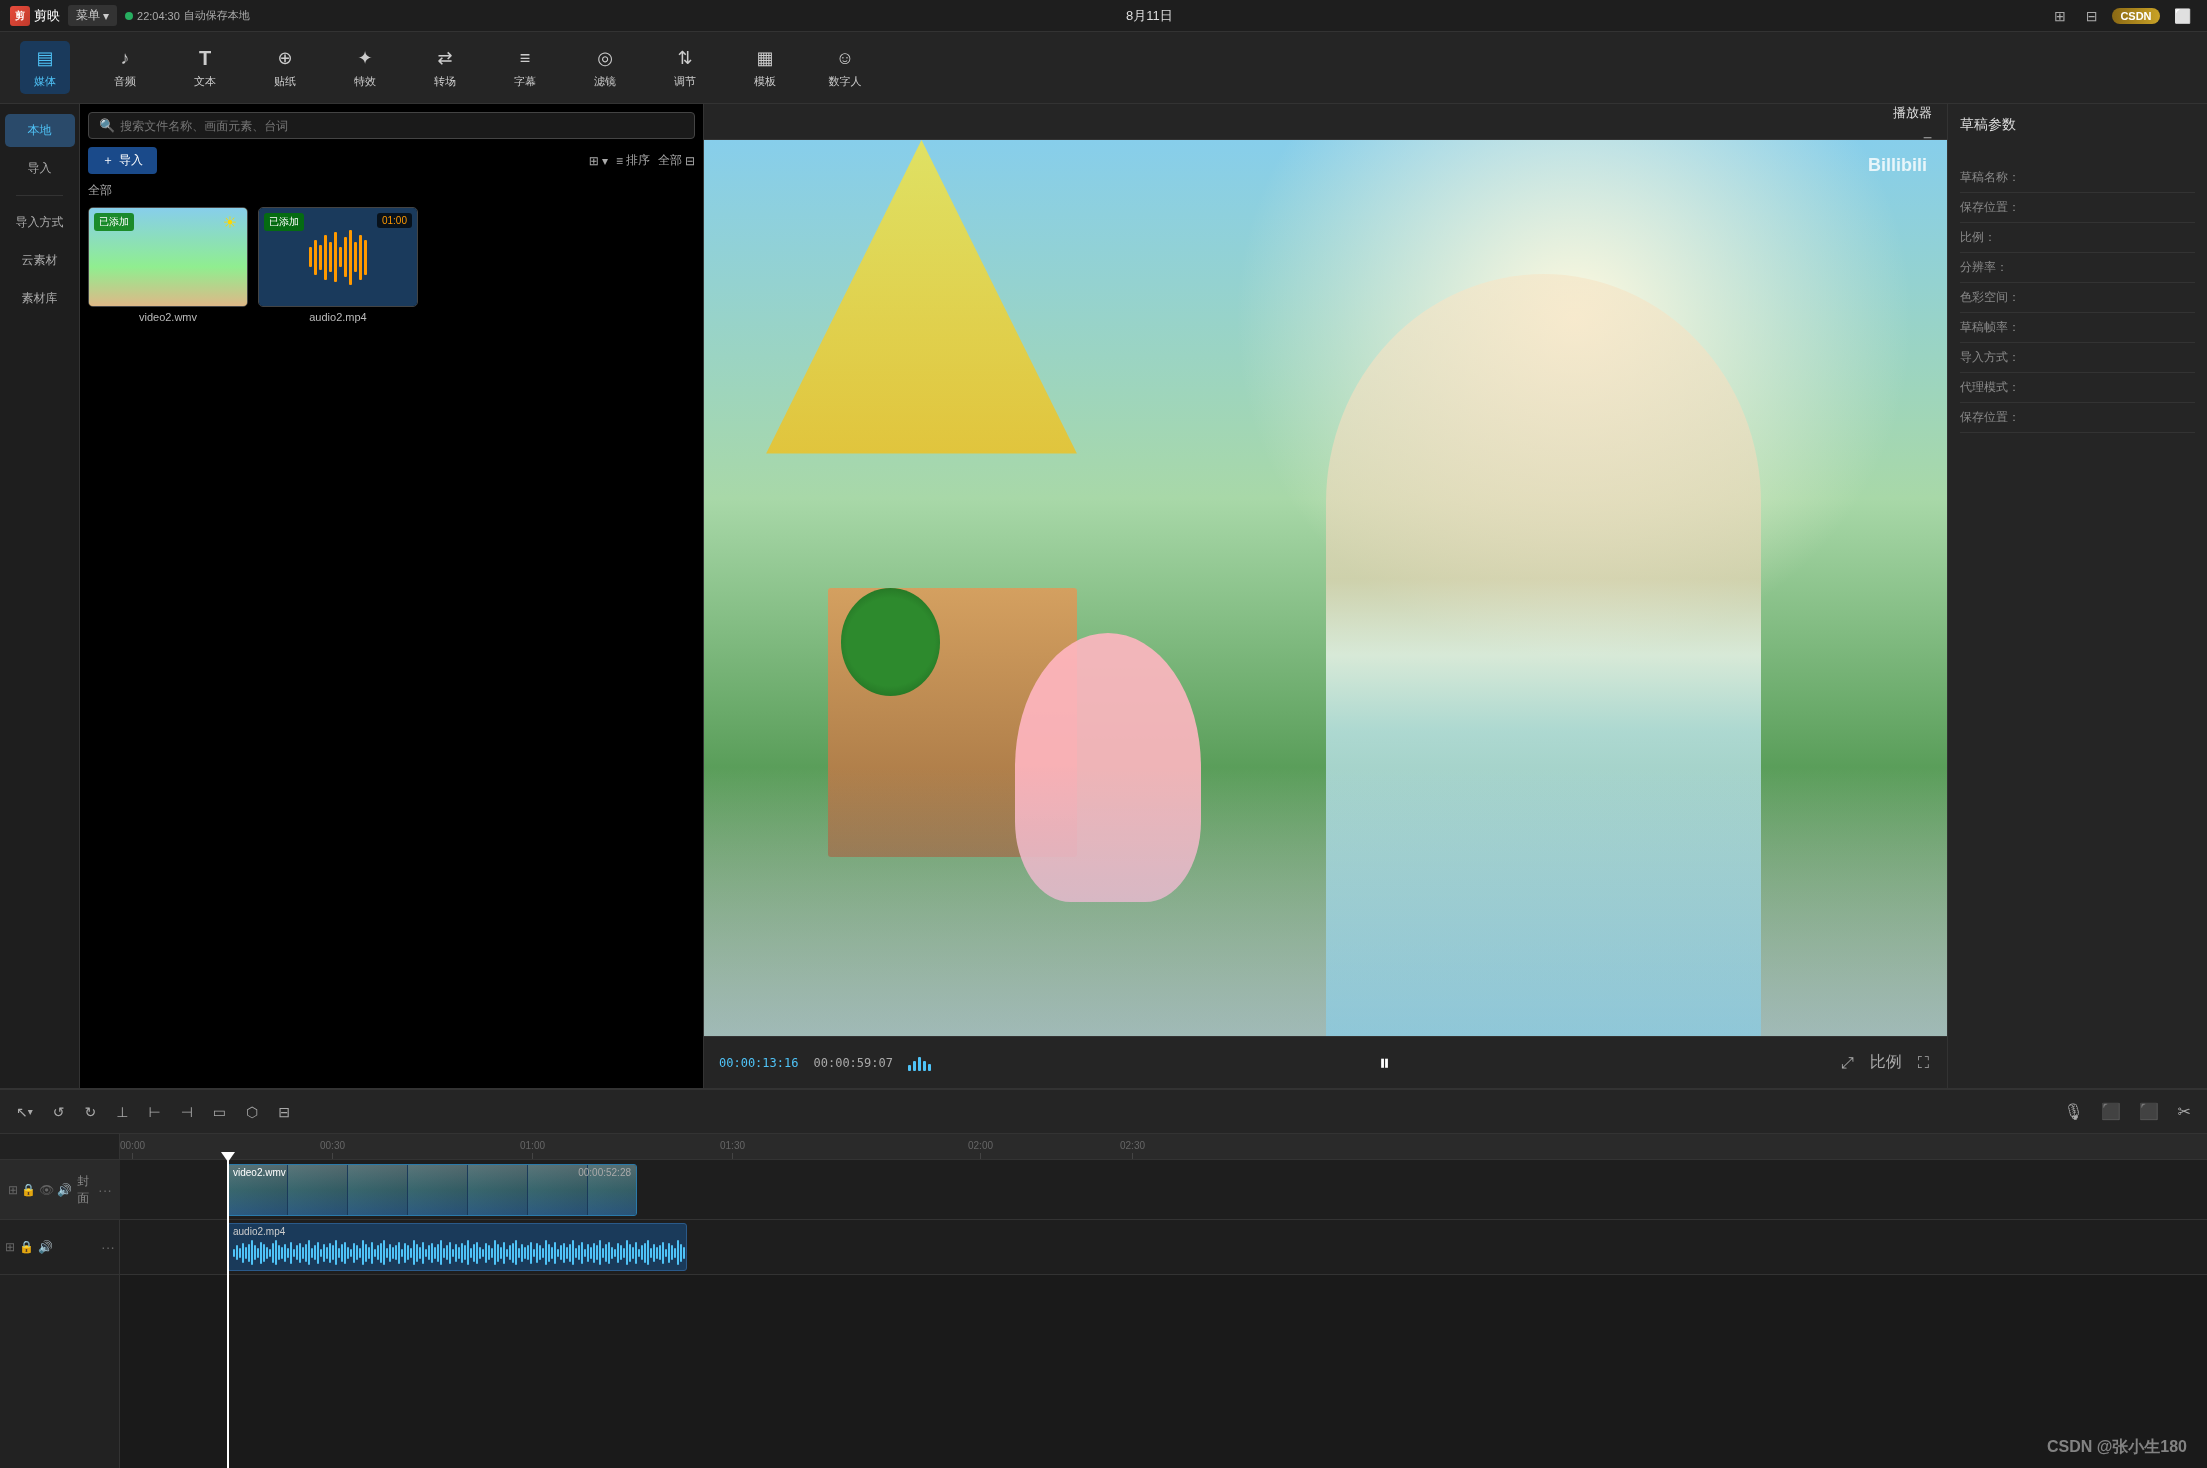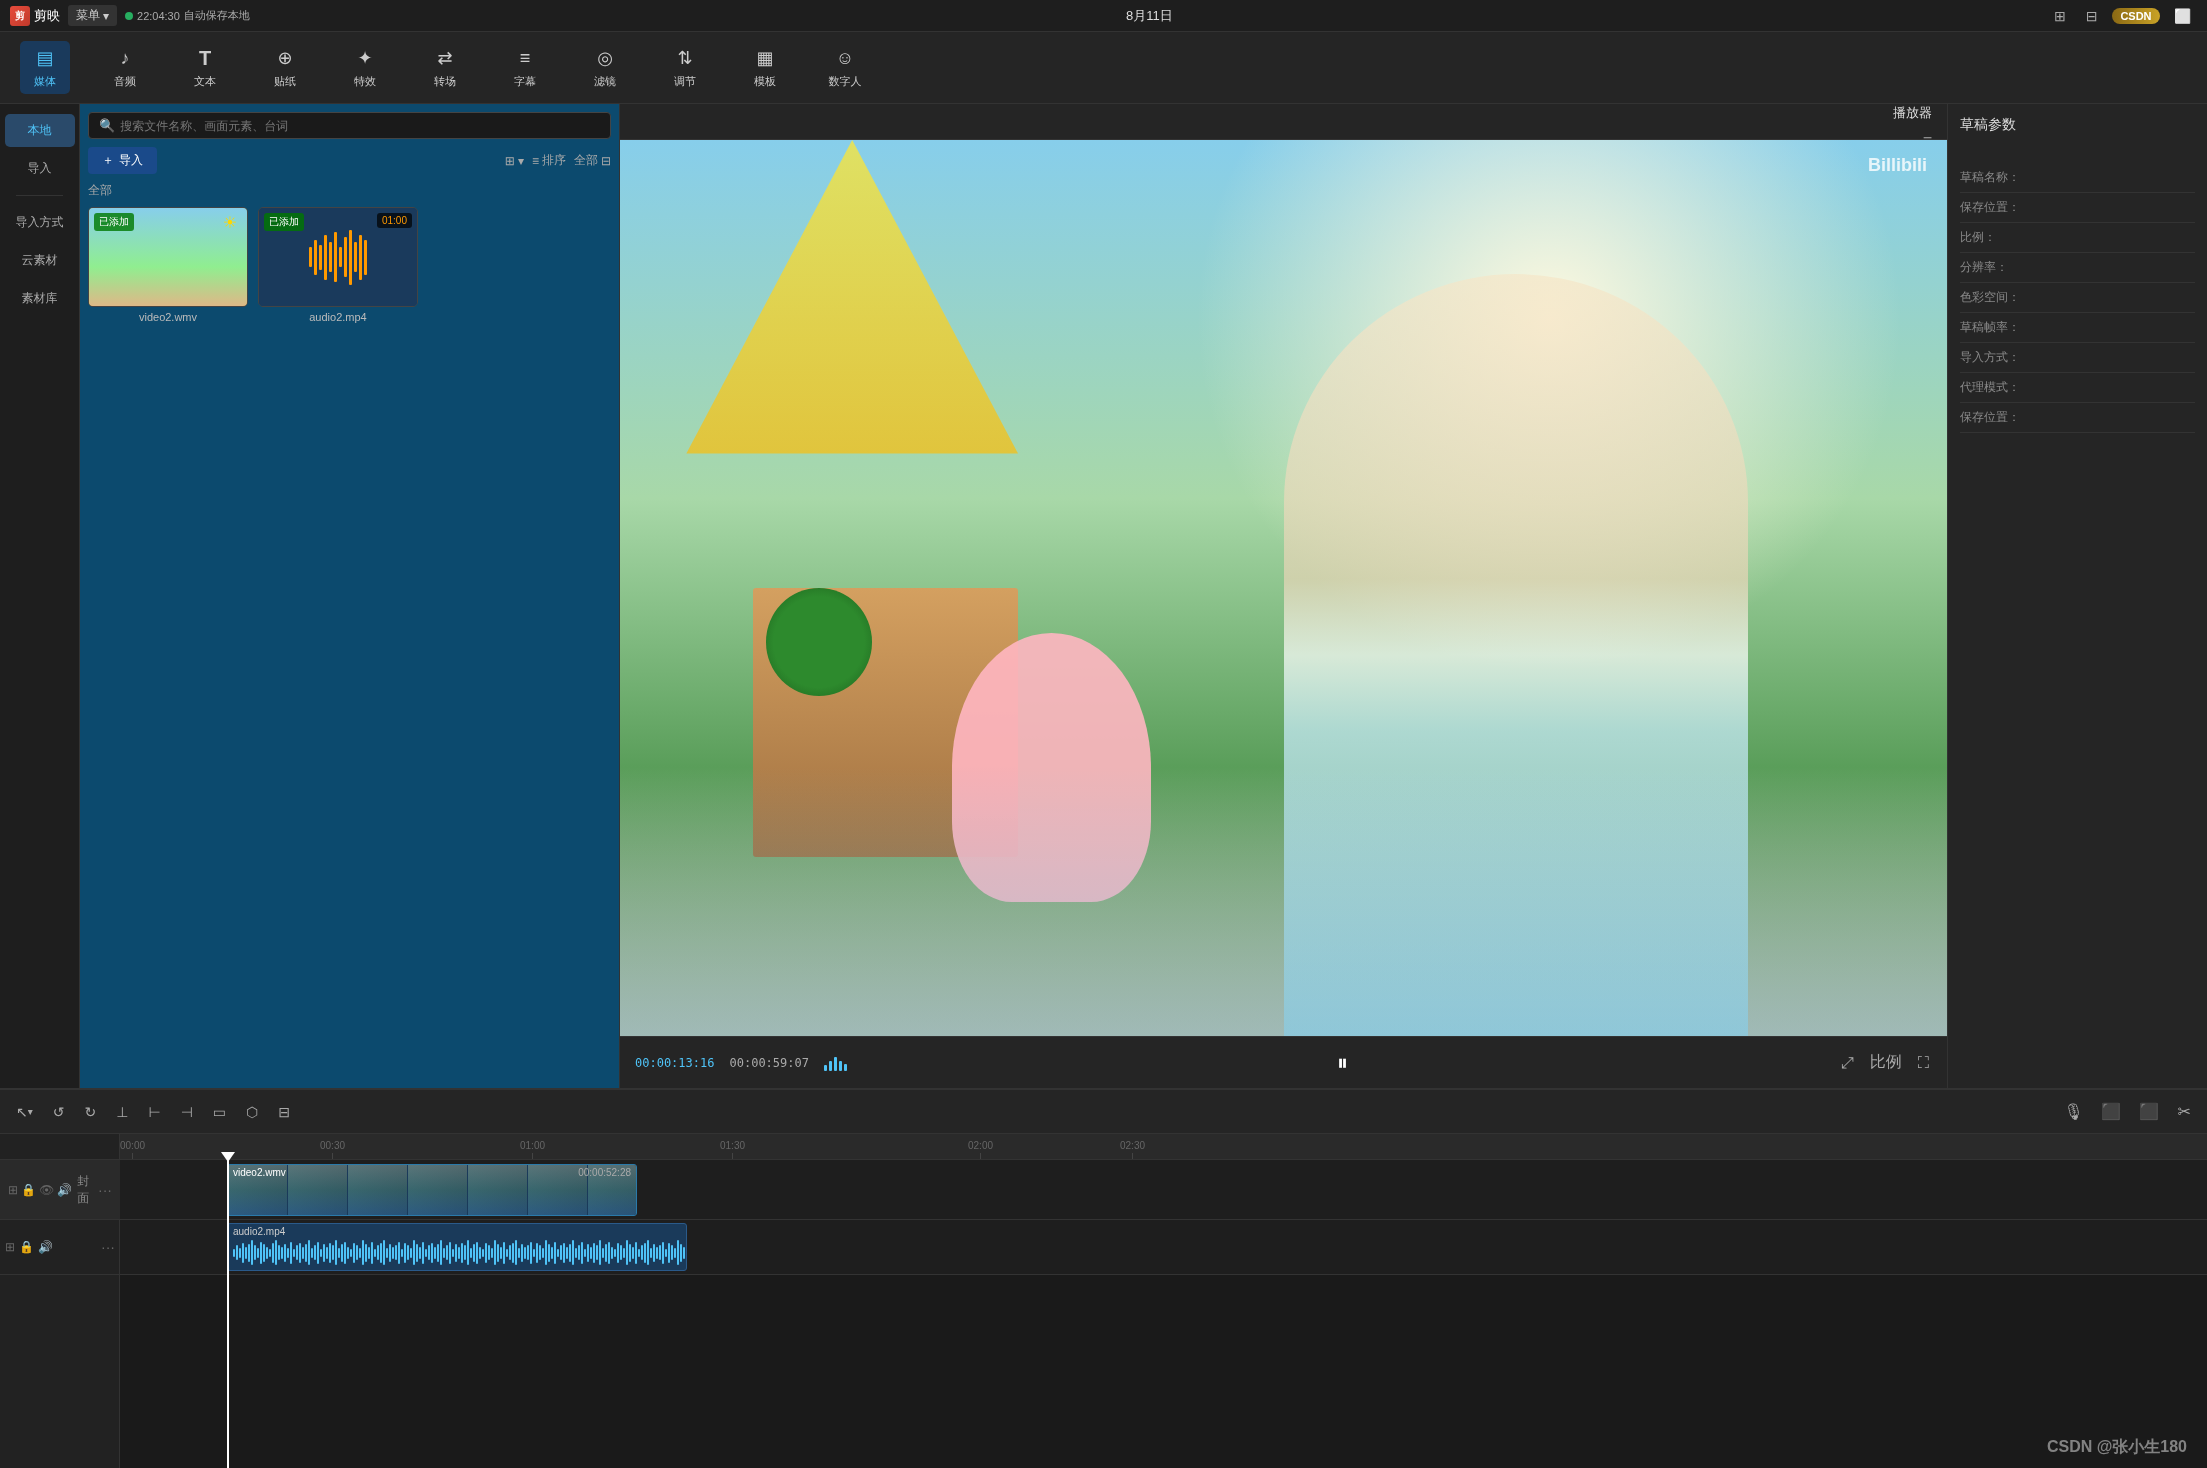--- a/index.html
+++ b/index.html
@@ -142,22 +142,22 @@
 
     
     .main-content {
       flex: 1;
       display: flex;
       overflow: hidden;
     }
 
     
     .left-panel {
-      width: 620px;
-      background: #0c4a6e;
+      width: 704px;
+      background: #000000;
       display: flex;
       flex-direction: column;
       border-right: 1px solid #333;
       flex-shrink: 0;
       justify-content: center;
     }
     .left-panel-nav {
       width: 80px;
       background: #1e1e1e;
       display: flex;

